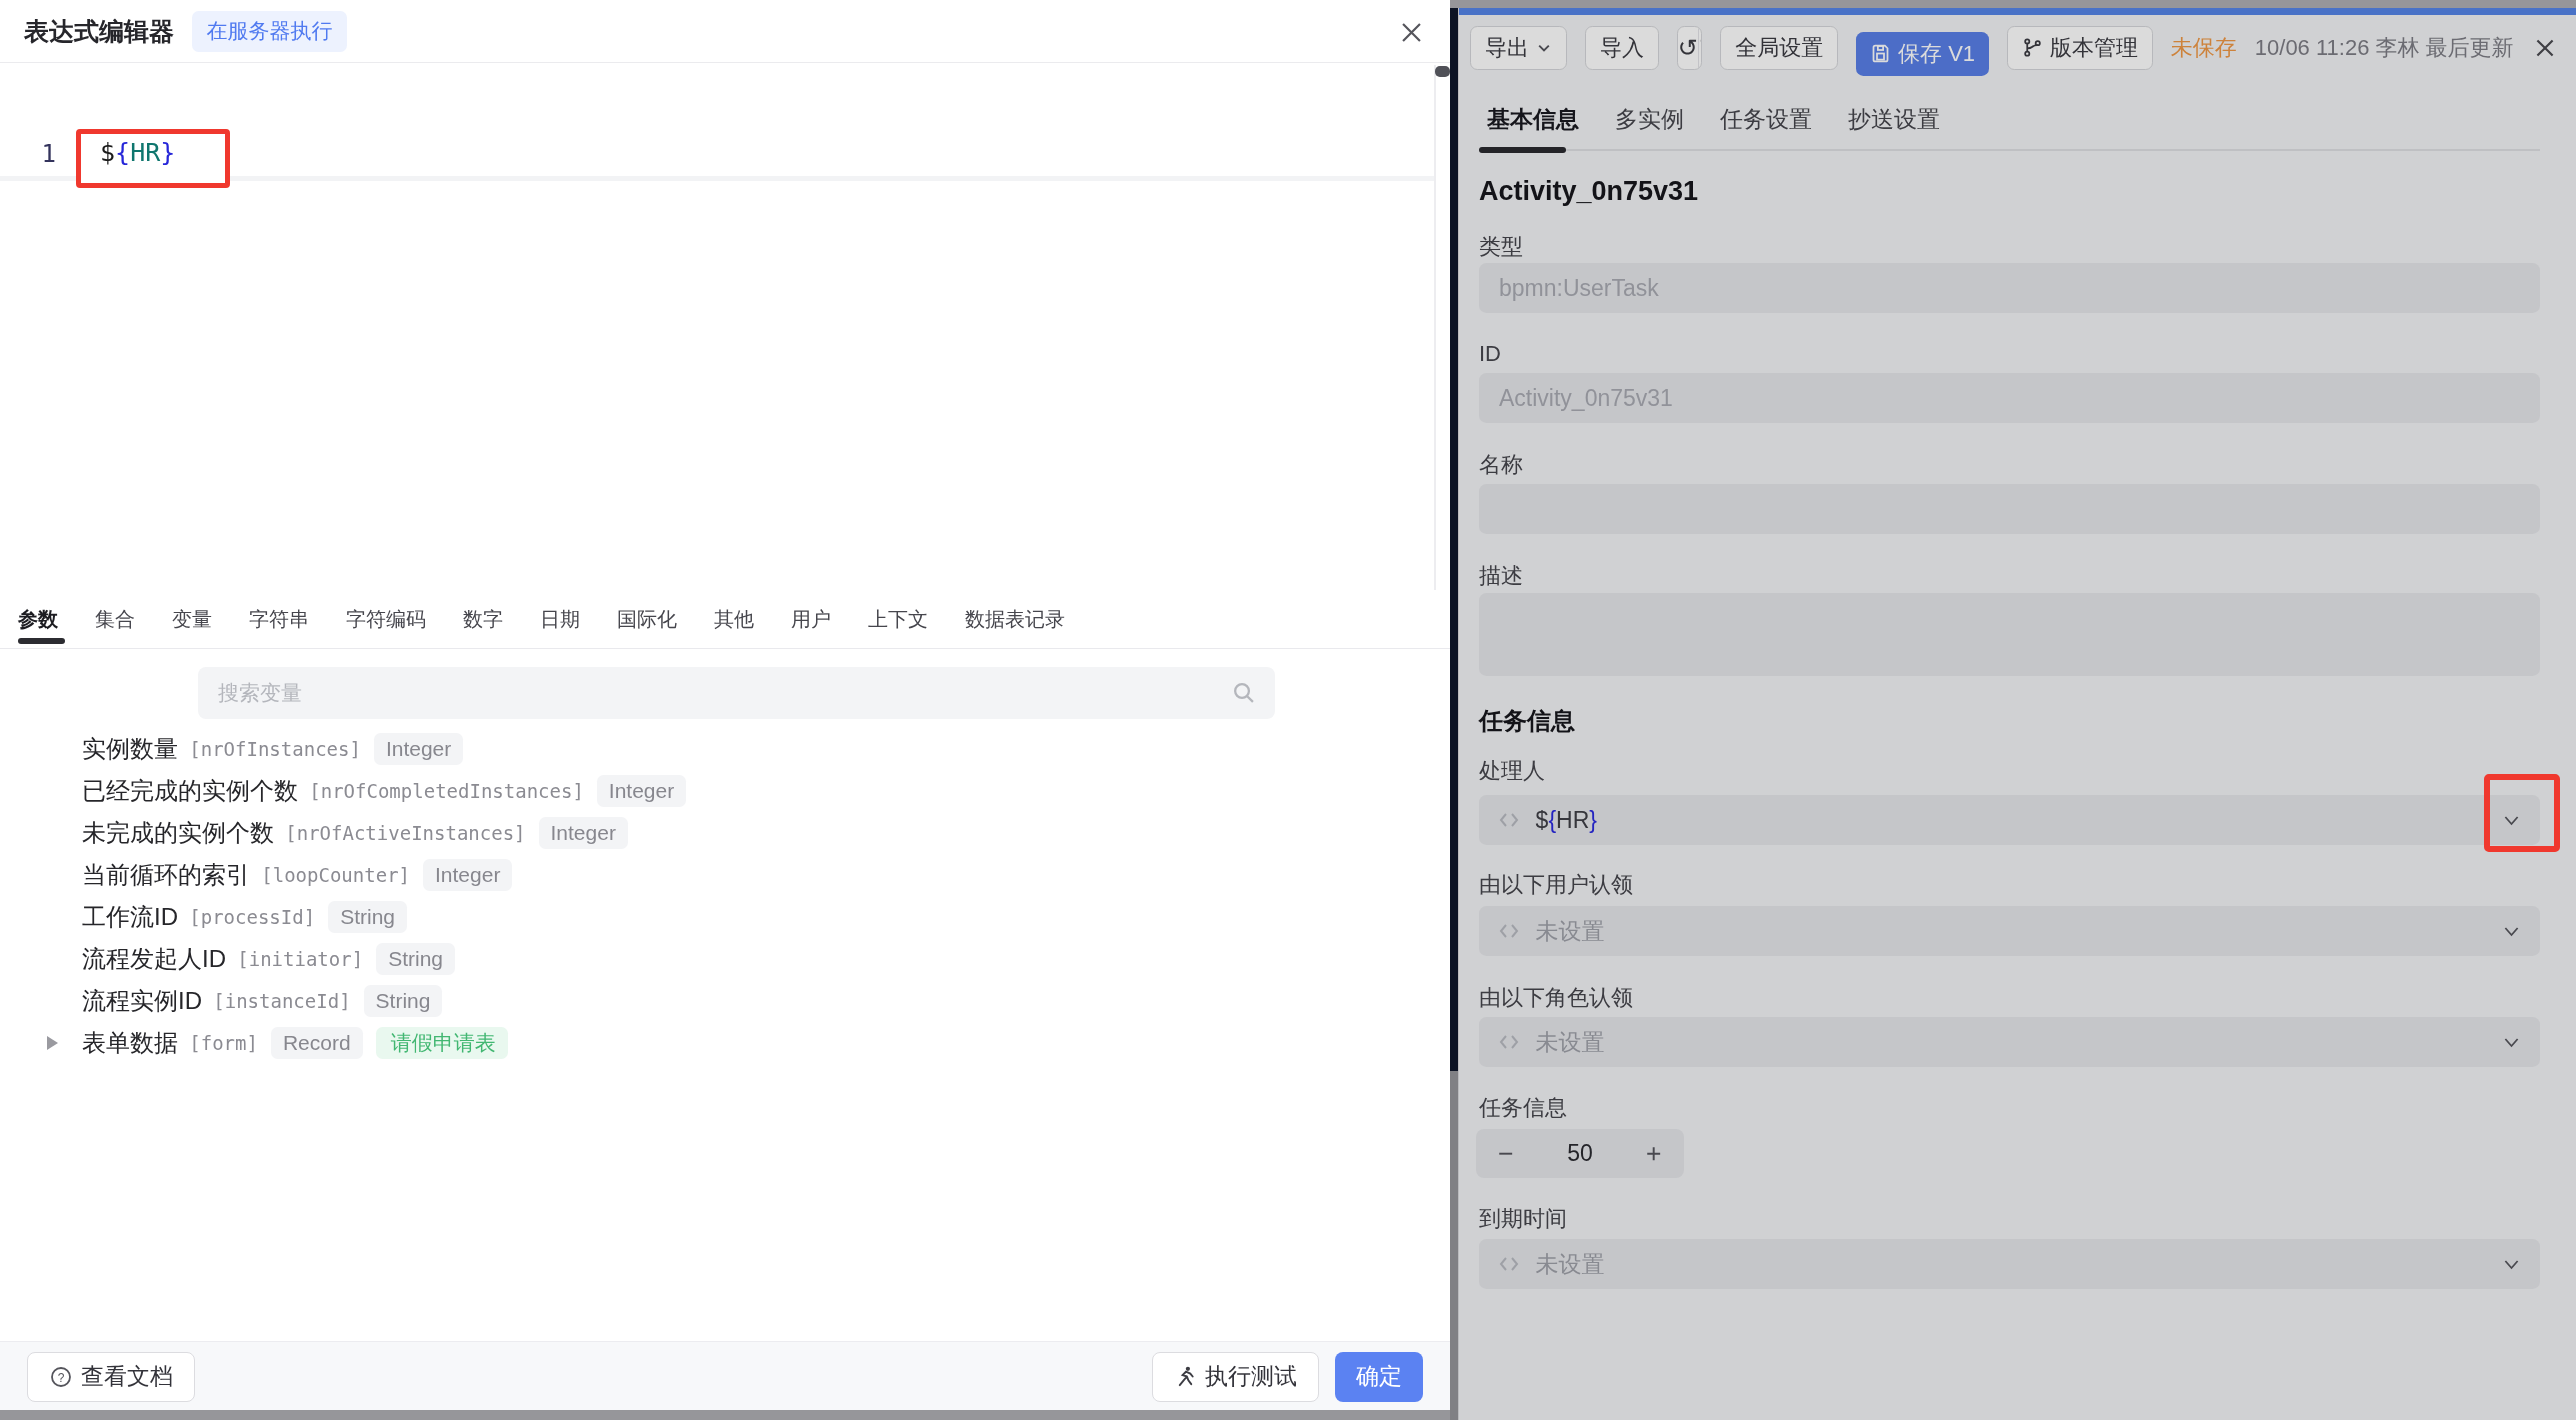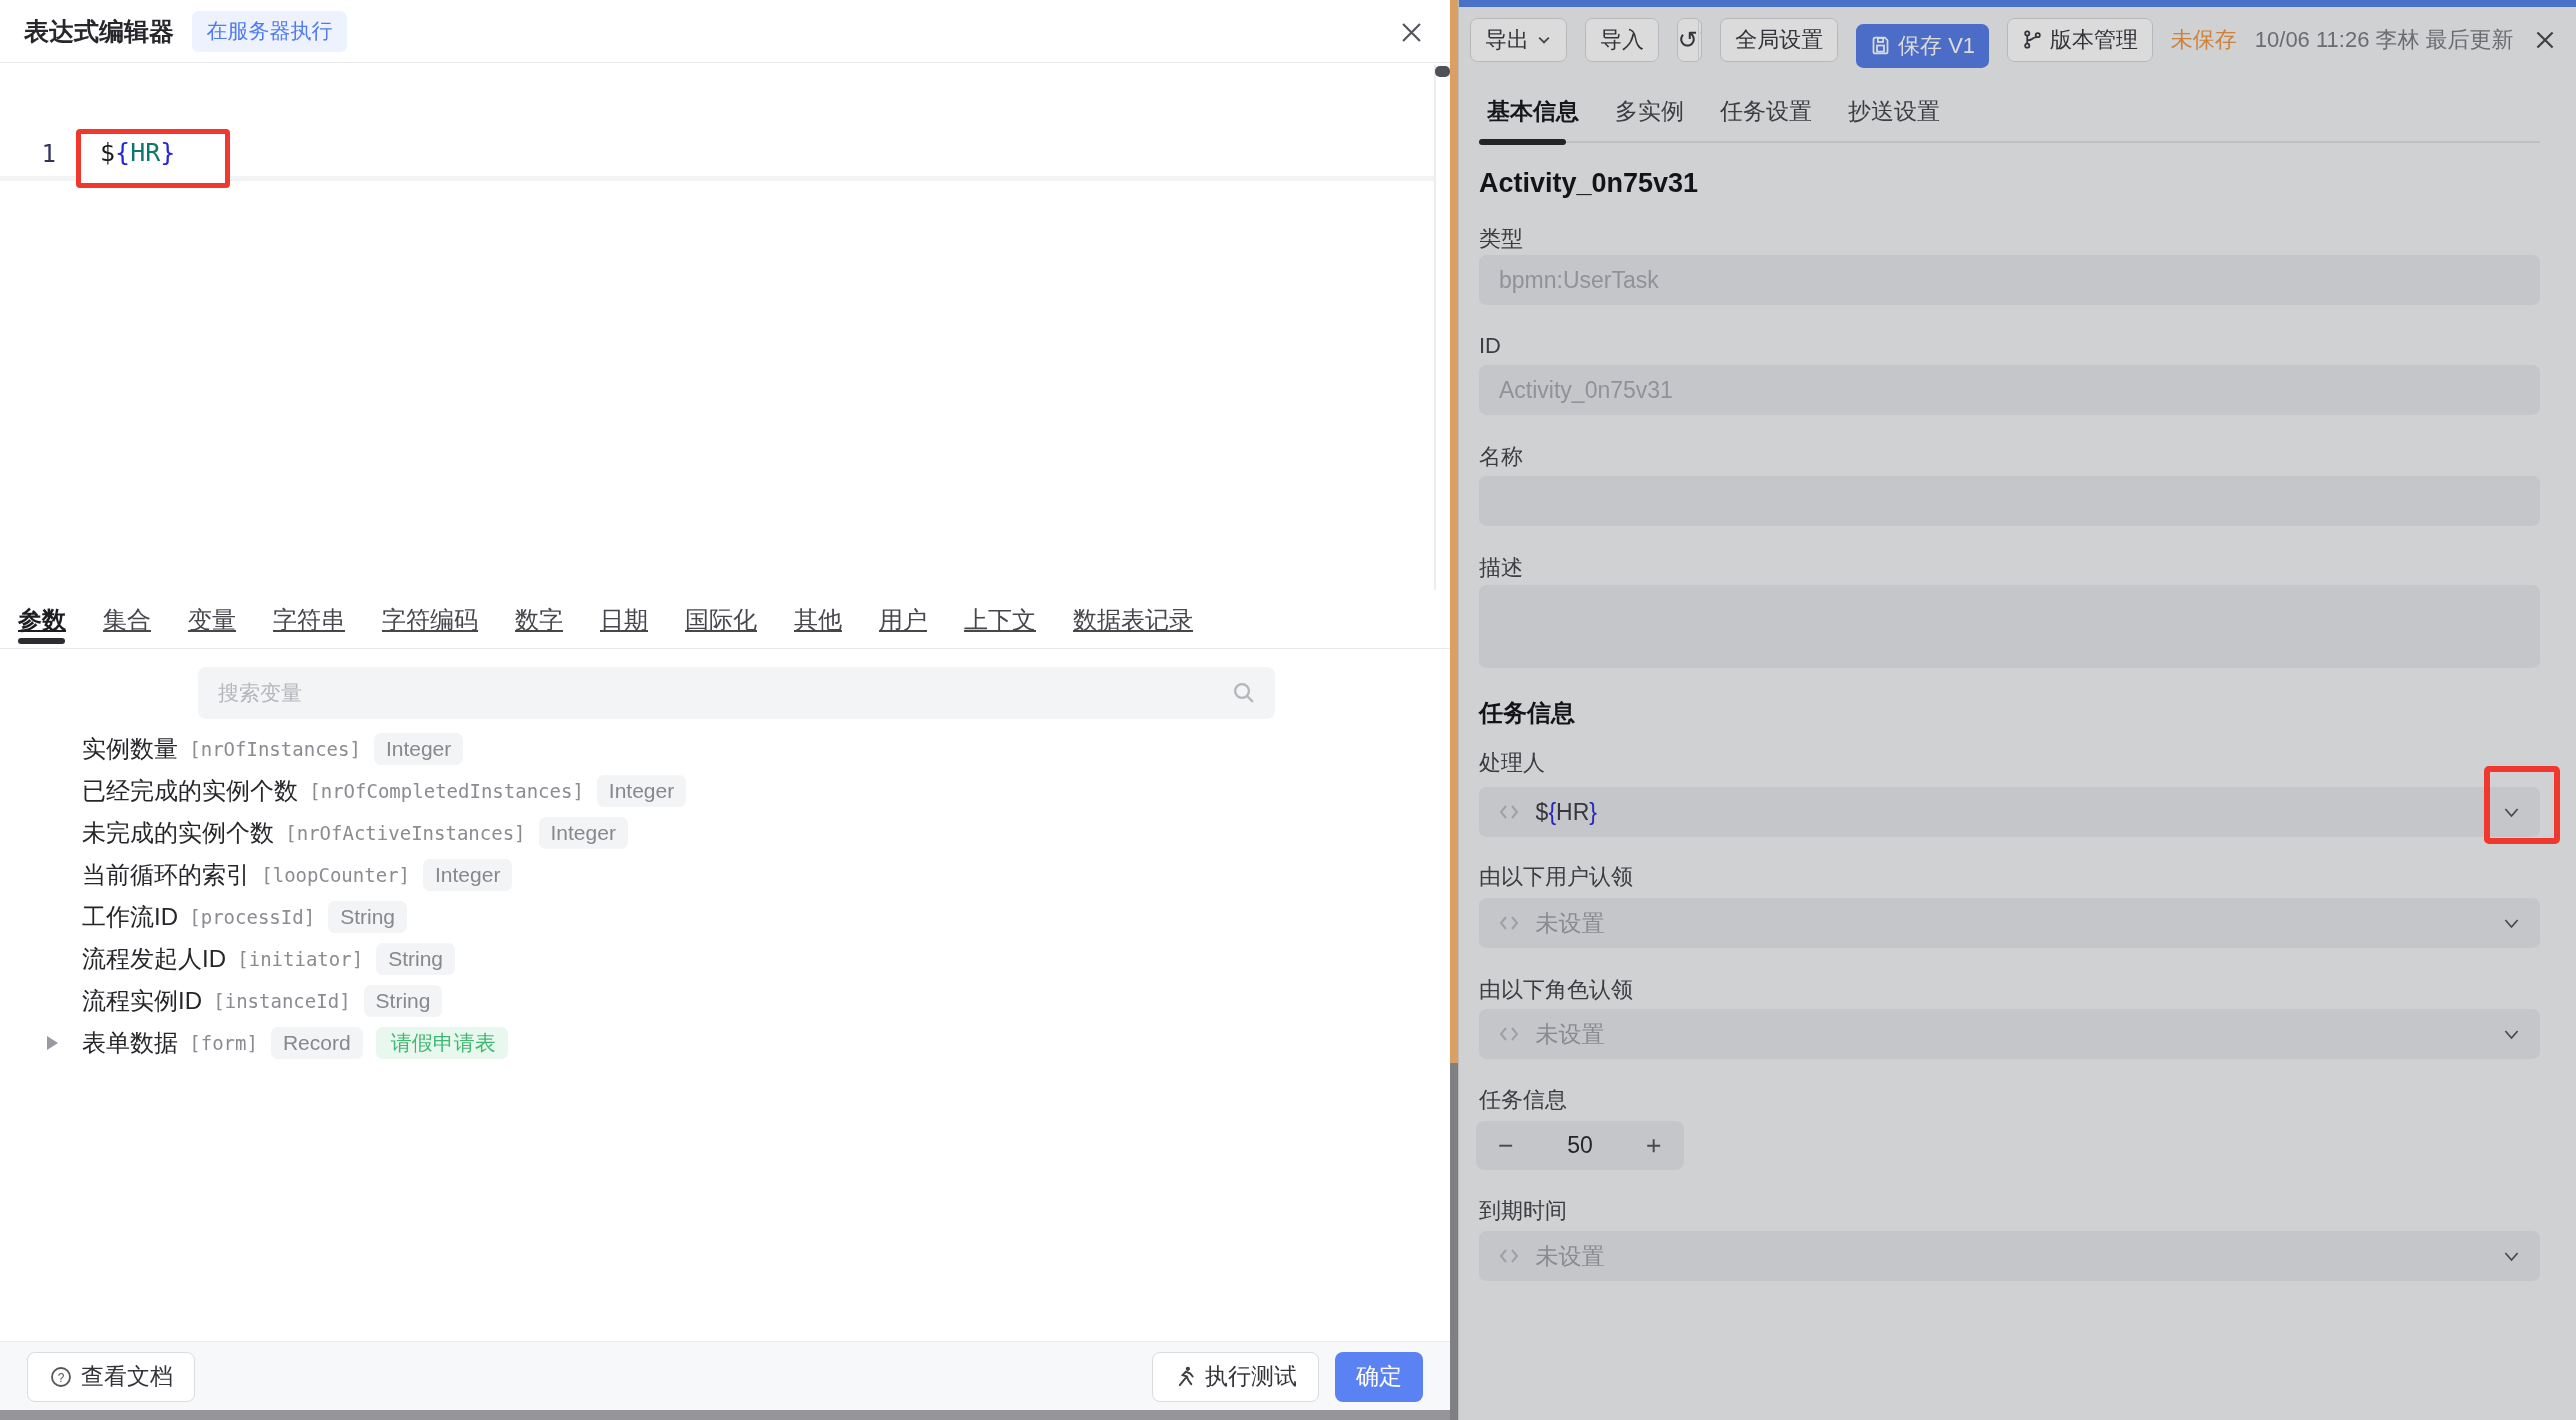--- a/index.html
+++ b/index.html
@@ -20,21 +20,21 @@
   .code-line{position:absolute;left:100px;top:73px;font-family:"DejaVu Sans Mono",monospace;font-size:25px;z-index:3;}
   .code-dollar{color:#1a1a1a;}
   .code-brace{color:var(--code_brace_blue);}
   .code-var{color:var(--code_teal);}
   .active-line-edge{position:absolute;left:0;top:111px;width:1434px;height:4.9px;background:#f2f3f5;}
   .anno-box-left{position:absolute;left:76px;top:64px;width:144px;height:49px;background:#ffffff;border:5.7px solid var(--annotation_red);border-radius:4px;z-index:2;}
   .scroll-thumb{position:absolute;left:1435px;top:66px;width:15.4px;height:10.5px;background:#505158;border-radius:4.9px;}
 
   
   .dlg-tabs{position:absolute;left:0;top:591px;width:1450px;height:58px;border-bottom:1.6px solid #e9e9ed;display:flex;align-items:center;gap:37px;padding-left:18px;box-sizing:border-box;}
-  .dlg-tab{font-size:24px;color:#46464d;cursor:pointer;white-space:nowrap;text-decoration:underline;}
+  .dlg-tab{font-size:20px;color:#46464d;cursor:pointer;white-space:nowrap;}
   .dlg-tab.active{color:#1c1c21;font-weight:bold;}
   .dlg-tab-underline{position:absolute;left:18px;top:638px;width:47px;height:5.7px;background:#2c2c31;border-radius:3.2px;}
 
   
   .search-box{position:absolute;left:198px;top:667px;width:1077px;height:52px;background:#f3f4f6;border-radius:8px;display:flex;align-items:center;box-sizing:border-box;padding:0 18px;}
   .search-box input{flex:1;border:none;outline:none;background:transparent;font-size:21px;color:#46464d;font-family:"Liberation Sans",sans-serif;}
   .search-box input::placeholder{color:#b4b6bc;}
 
   
   .var-list{position:absolute;left:0;top:728px;width:1434px;}
@@ -47,21 +47,21 @@
 
   
   .dlg-footer{position:absolute;left:0;top:1341px;width:1450px;height:70px;background:#f7f8fa;border-top:1.6px solid #ececf0;display:flex;align-items:center;box-sizing:border-box;padding:0 27px;}
   .btn{display:flex;align-items:center;justify-content:center;gap:8px;height:50px;border-radius:8px;border:1.6px solid #dcdce0;background:#fff;color:#33333a;font-size:23px;padding:0 21px;cursor:pointer;box-sizing:border-box;white-space:nowrap;}
   .btn-primary{border:none;background:var(--accent_blue);color:#fff;}
   .footer-right{margin-left:auto;display:flex;align-items:center;gap:16px;}
 
   .below-dialog{position:absolute;left:0;top:1410px;width:1450px;height:10.5px;background:#96969a;}
 
   
-  .right-region{position:absolute;left:1450px;top:0;width:1126px;height:1063px;background:#fdba74;}
+  .right-region{position:absolute;left:1450px;top:8px;width:1126px;height:1063px;background:#0f172a;}
   .rpanel{position:absolute;left:8px;top:0;width:1118px;height:1421px;background:#f3f4f6;border-left:1.6px solid #dadade;box-sizing:border-box;}
   .top-strip{position:absolute;left:0;top:0;width:1118px;height:6.5px;background:var(--top_strip_blue);}
   .toolbar{position:absolute;left:0;top:6.5px;width:1118px;height:66px;display:flex;align-items:center;gap:18px;padding-left:11.3px;box-sizing:border-box;}
   .tbtn{display:flex;align-items:center;justify-content:center;gap:7.3px;height:44px;border-radius:7.3px;border:1.6px solid #d6d7db;background:#ffffff;color:#3c3c43;font-size:22px;padding:0 13.8px;cursor:pointer;box-sizing:border-box;white-space:nowrap;}
   .tbtn-group{display:flex;align-items:stretch;height:44px;border-radius:7.3px;border:1.6px solid #d6d7db;background:#fff;box-sizing:border-box;overflow:hidden;}
   .tbtn-half{width:44px;display:flex;align-items:center;justify-content:center;font-size:24px;color:#3c3c43;cursor:pointer;}
   .tbtn-half + .tbtn-half{border-left:1.6px solid #e3e4e8;}
   .tbtn-save{border:none;background:var(--save_blue);color:#ffffff;margin-top:12px;}
   .unsaved{color:var(--unsaved_orange);font-size:22px;white-space:nowrap;}
   .timestamp{color:#7d7d85;font-size:22px;white-space:nowrap;}

